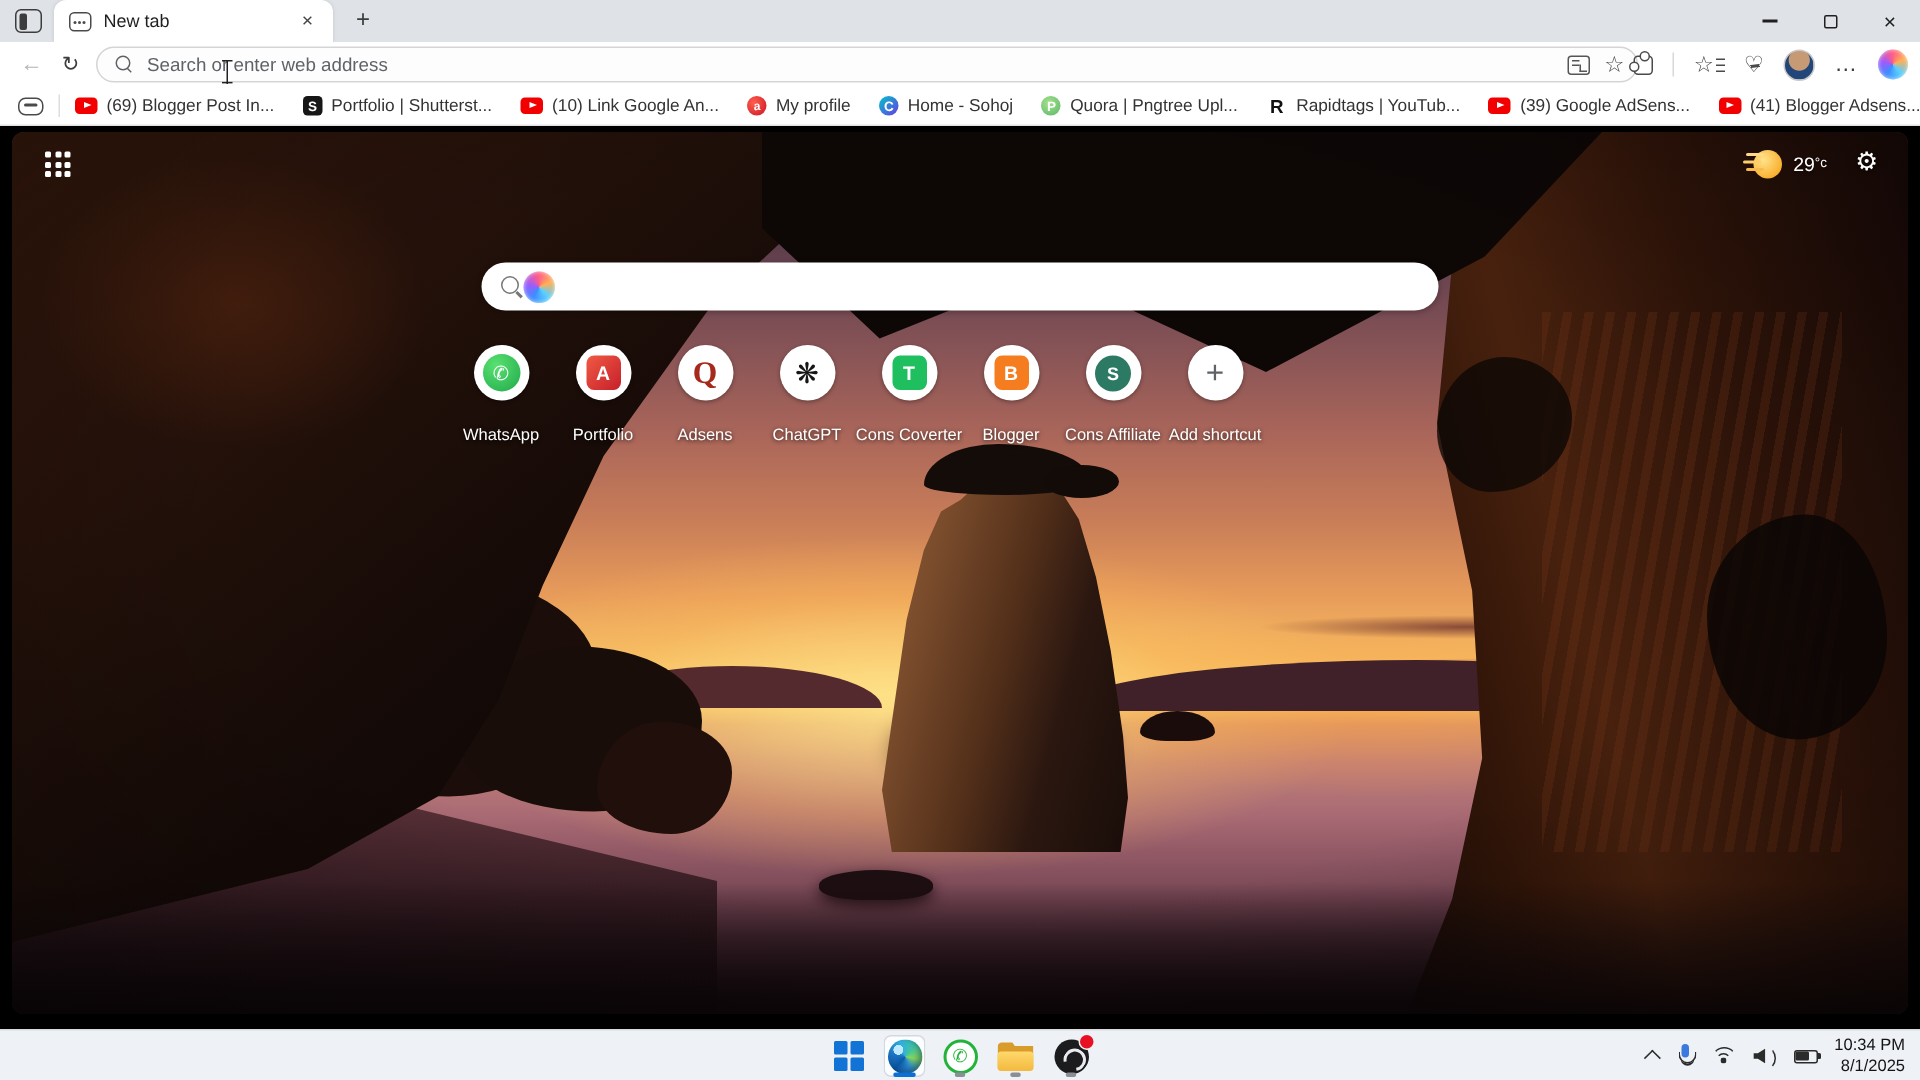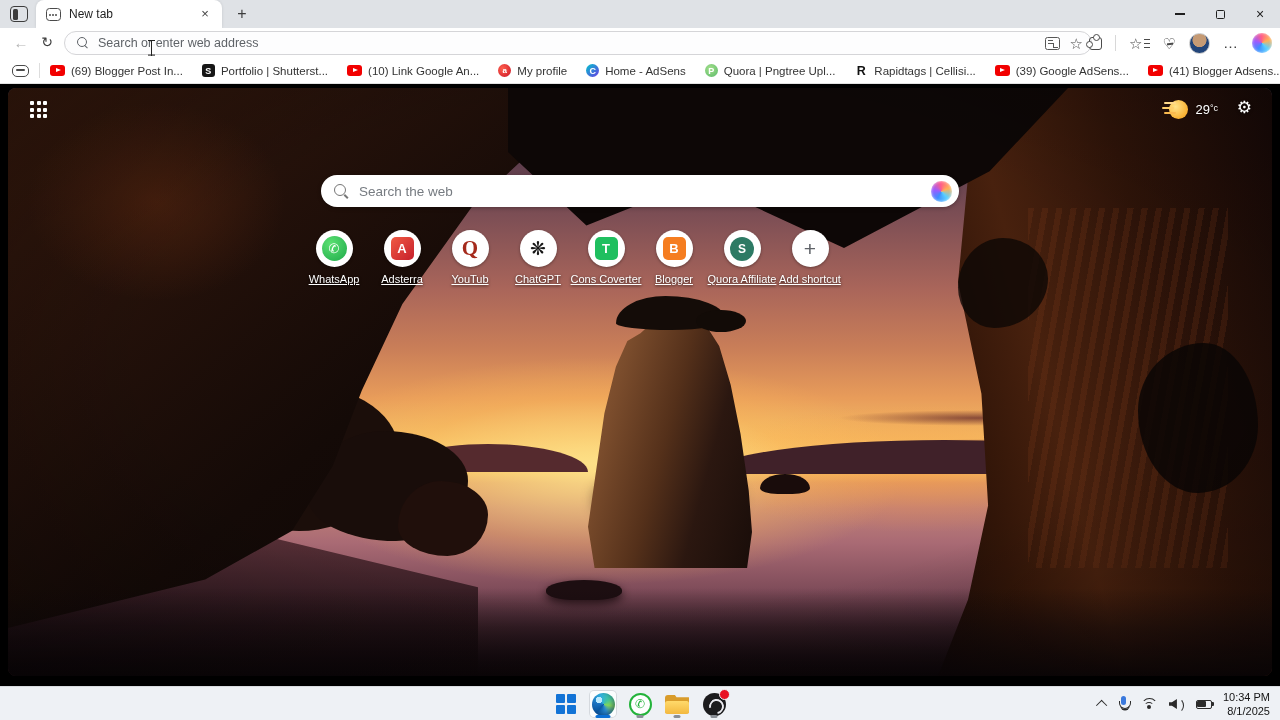--- a/index.html
+++ b/index.html
@@ -137,21 +137,21 @@
   .g-quora { color:#a52a1c; font-size:21px; font-family:"Liberation Serif",serif; }
   .g-chatgpt { color:#161616; font-size:19px; font-weight:normal; }
   .g-linkconverter { width:23px; height:23px; border-radius:5px; background:#1fbf5f; color:#fff; font-size:13px; }
   .g-console { position:relative; width:26px; height:16px; }
   .g-console::before { content:""; position:absolute; left:0; top:0; width:10px; height:10px; border:3.4px solid #e89412; border-radius:50%; }
   .g-console::after { content:""; position:absolute; right:0; top:0; width:10px; height:10px; border:3.4px solid #f8bb45; border-radius:50%; }
   .g-blogger { width:23px; height:23px; border-radius:5px; background:#f57d20; color:#fff; font-size:13px; }
   .g-sohoj { width:24px; height:24px; border-radius:50%; background:#2d7a64; color:#fff; font-size:12px; }
   .g-cellisi { width:25px; height:25px; border-radius:50%; background:radial-gradient(circle, #d42b20 0 24%, #fff 24% 38%, #1d9e4b 38% 58%, #fff 58% 70%, #1d9e4b 70% 100%); }
   .g-add { color:#5f6368; font-size:21px; font-weight:normal; }
-  .sc-label { margin-top:6px; font-size:11px; color:#fff; text-shadow:0 1px 3px rgba(0,0,0,.75); white-space:nowrap;text-decoration:underline; }
+  .sc-label { margin-top:17px; font-size:11px; color:#fff; text-shadow:0 1px 3px rgba(0,0,0,.75); white-space:nowrap; }
 
   
   .ibeam { position:absolute; left:147px; top:40px; width:9px; height:16px; pointer-events:none; }
   .ibeam::before { content:""; position:absolute; left:4px; top:0; width:1.4px; height:16px; background:#222; }
   .ibeam::after { content:""; position:absolute; left:1px; top:0; width:7px; height:1.4px; background:#222; box-shadow:0 14.6px 0 #222; }
 
   
   .taskbar { position:absolute; left:0; top:686px; width:1280px; height:34px; background:#eef1f5; border-top:1px solid #d9dce0; }
   .tb-center { position:absolute; left:552px; top:0; height:34px; display:flex; align-items:center; gap:9px; }
   .tk { position:relative; width:28px; height:28px; display:flex; align-items:center; justify-content:center; border-radius:5px; }
@@ -247,29 +247,29 @@
     <div class="fav-item">
       <span class="favicon fv-youtube"></span>
       <span>(10) Link Google An...</span>
     </div>
     <div class="fav-item">
       <span class="favicon fv-adsterra">a</span>
       <span>My profile</span>
     </div>
     <div class="fav-item">
       <span class="favicon fv-canva">C</span>
-      <span>Home - AdSens</span>
+      <span>Home - Sohoj</span>
     </div>
     <div class="fav-item">
       <span class="favicon fv-pngtree">P</span>
       <span>Quora | Pngtree Upl...</span>
     </div>
     <div class="fav-item">
       <span class="favicon fv-rapidtags">R</span>
-      <span>Rapidtags | Cellisi...</span>
+      <span>Rapidtags | YouTub...</span>
     </div>
     <div class="fav-item">
       <span class="favicon fv-youtube"></span>
       <span>(39) Google AdSens...</span>
     </div>
     <div class="fav-item">
       <span class="favicon fv-youtube"></span>
       <span>(41) Blogger Adsens...</span>
     </div>
 
@@ -321,42 +321,41 @@
     </div>
 
     <div class="weather">
       <span class="sun"></span>
       <span class="w-temp"><b>29</b><span class="w-unit">°c</span></span>
     </div>
     <div class="gear-btn">⚙</div>
 
     <div class="search-pill">
       <span class="mag2"></span>
-      <input class="search-input" readonly="" placeholder="Search the web" style="">
       <span class="copilot2"></span>
     </div>
 
     <div class="shortcuts">
       <div class="sc">
         <div class="sc-circle">
             <span class="sc-glyph g-whatsapp">✆</span>
           </div>
         <div class="sc-label">WhatsApp</div>
       </div>
       <div class="sc">
         <div class="sc-circle">
             <span class="sc-glyph g-adsterra">A</span>
           </div>
-        <div class="sc-label">Adsterra</div>
+        <div class="sc-label">Portfolio</div>
       </div>
       <div class="sc">
         <div class="sc-circle">
             <span class="sc-glyph g-quora">Q</span>
           </div>
-        <div class="sc-label">YouTub</div>
+        <div class="sc-label">Adsens</div>
       </div>
       <div class="sc">
         <div class="sc-circle">
             <span class="sc-glyph g-chatgpt">❋</span>
           </div>
         <div class="sc-label">ChatGPT</div>
       </div>
       <div class="sc">
         <div class="sc-circle">
             <span class="sc-glyph g-linkconverter">T</span>
@@ -366,21 +365,21 @@
       <div class="sc">
         <div class="sc-circle">
             <span class="sc-glyph g-blogger">B</span>
           </div>
         <div class="sc-label">Blogger</div>
       </div>
       <div class="sc">
         <div class="sc-circle">
             <span class="sc-glyph g-sohoj">S</span>
           </div>
-        <div class="sc-label">Quora Affiliate</div>
+        <div class="sc-label">Cons Affiliate</div>
       </div>
       <div class="sc">
         <div class="sc-circle">
             <span class="sc-glyph g-add">+</span>
           </div>
         <div class="sc-label">Add shortcut</div>
       </div>
     </div>
   </div>
 

